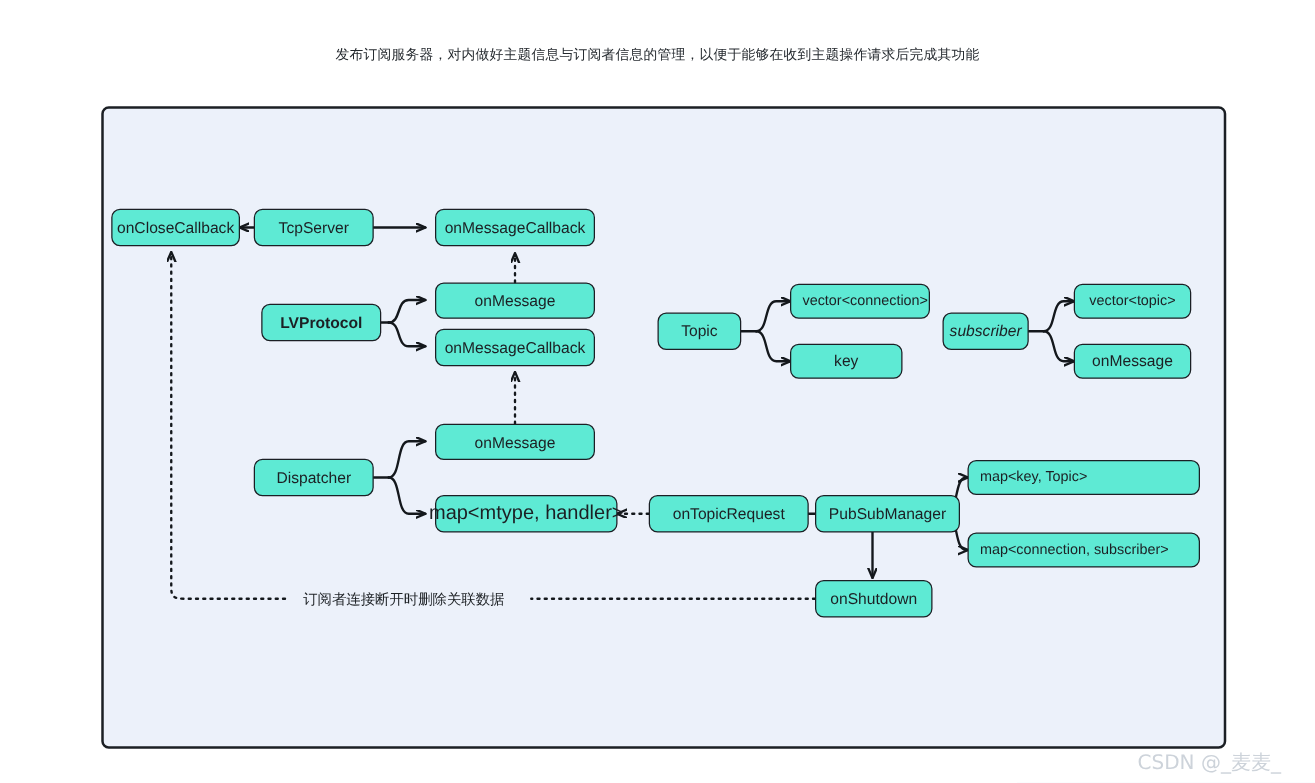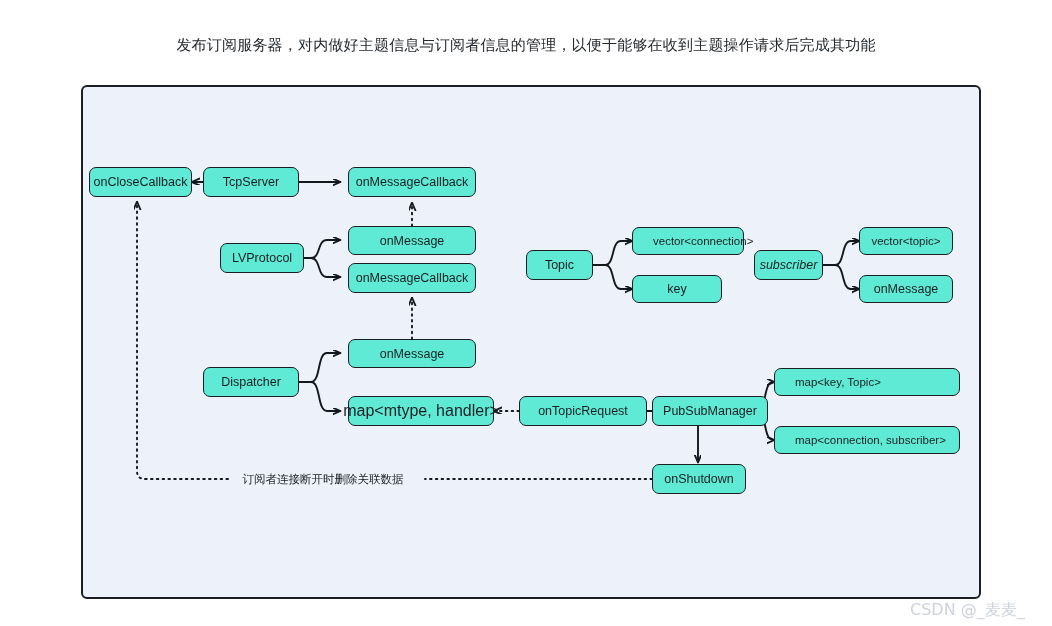--- a/index.html
+++ b/index.html
@@ -3,35 +3,35 @@
 <meta charset="utf-8">
 <style>
   html,body{margin:0;padding:0;background:#ffffff;}
   body{
     width:1052px;height:626px;position:relative;overflow:hidden;
     font-family:"Liberation Sans","DejaVu Sans",sans-serif;
     color:#1c2024;
   }
   #caption{
     position:absolute;left:0;top:36px;width:1052px;text-align:center;
-    font-size:15px;color:#24292e;letter-spacing:.2px;white-space:nowrap;
+    font-size:11px;color:#24292e;letter-spacing:.2px;white-space:nowrap;
   }
   #panel{
     position:absolute;left:81px;top:85px;width:900px;height:514px;
     background:#ecf1fa;border:2px solid #1b1f24;border-radius:6px;
     box-sizing:border-box;
   }
   #svg-layer{position:absolute;left:0;top:0;width:1052px;height:626px;pointer-events:none;}
   .node{
     position:absolute;box-sizing:border-box;
     background:#5eead4;border:1.8px solid #1b1f24;border-radius:7px;
     display:flex;align-items:center;justify-content:center;
     font-size:12.5px;color:#1c2024;white-space:nowrap;
   }
-  .node.lead{justify-content:flex-start;padding-left:20px;}
+  .node.lead{justify-content:flex-start;padding-left:9px;}
   #dotted-label{
     position:absolute;left:233px;top:471px;width:180px;height:17px;
     display:flex;align-items:center;justify-content:center;
     font-size:11.5px;color:#1c2024;background:#ecf1fa;white-space:nowrap;
   }
   #watermark{
     position:absolute;left:910px;top:600px;
     font-size:16px;color:#cdd3da;white-space:nowrap;
     font-family:"DejaVu Sans",sans-serif;
   }
@@ -99,21 +99,21 @@
 </div>
 
 <div class="node" style="left:203px;top:167px;width:96px;height:30px;">
   <span>TcpServer</span>
 </div>
 
 <div class="node" style="left:348px;top:167px;width:128px;height:30px;">
   <span>onMessageCallback</span>
 </div>
 
-<div class="node" style="left:220px;top:243px;width:84px;height:30px;">
+<div class="node" style="left:209px;top:243px;width:96px;height:30px;font-weight:bold;">
   <span>LVProtocol</span>
 </div>
 
 <div class="node" style="left:348px;top:226px;width:128px;height:29px;">
   <span>onMessage</span>
 </div>
 
 <div class="node" style="left:348px;top:263px;width:128px;height:30px;">
   <span>onMessageCallback</span>
 </div>

